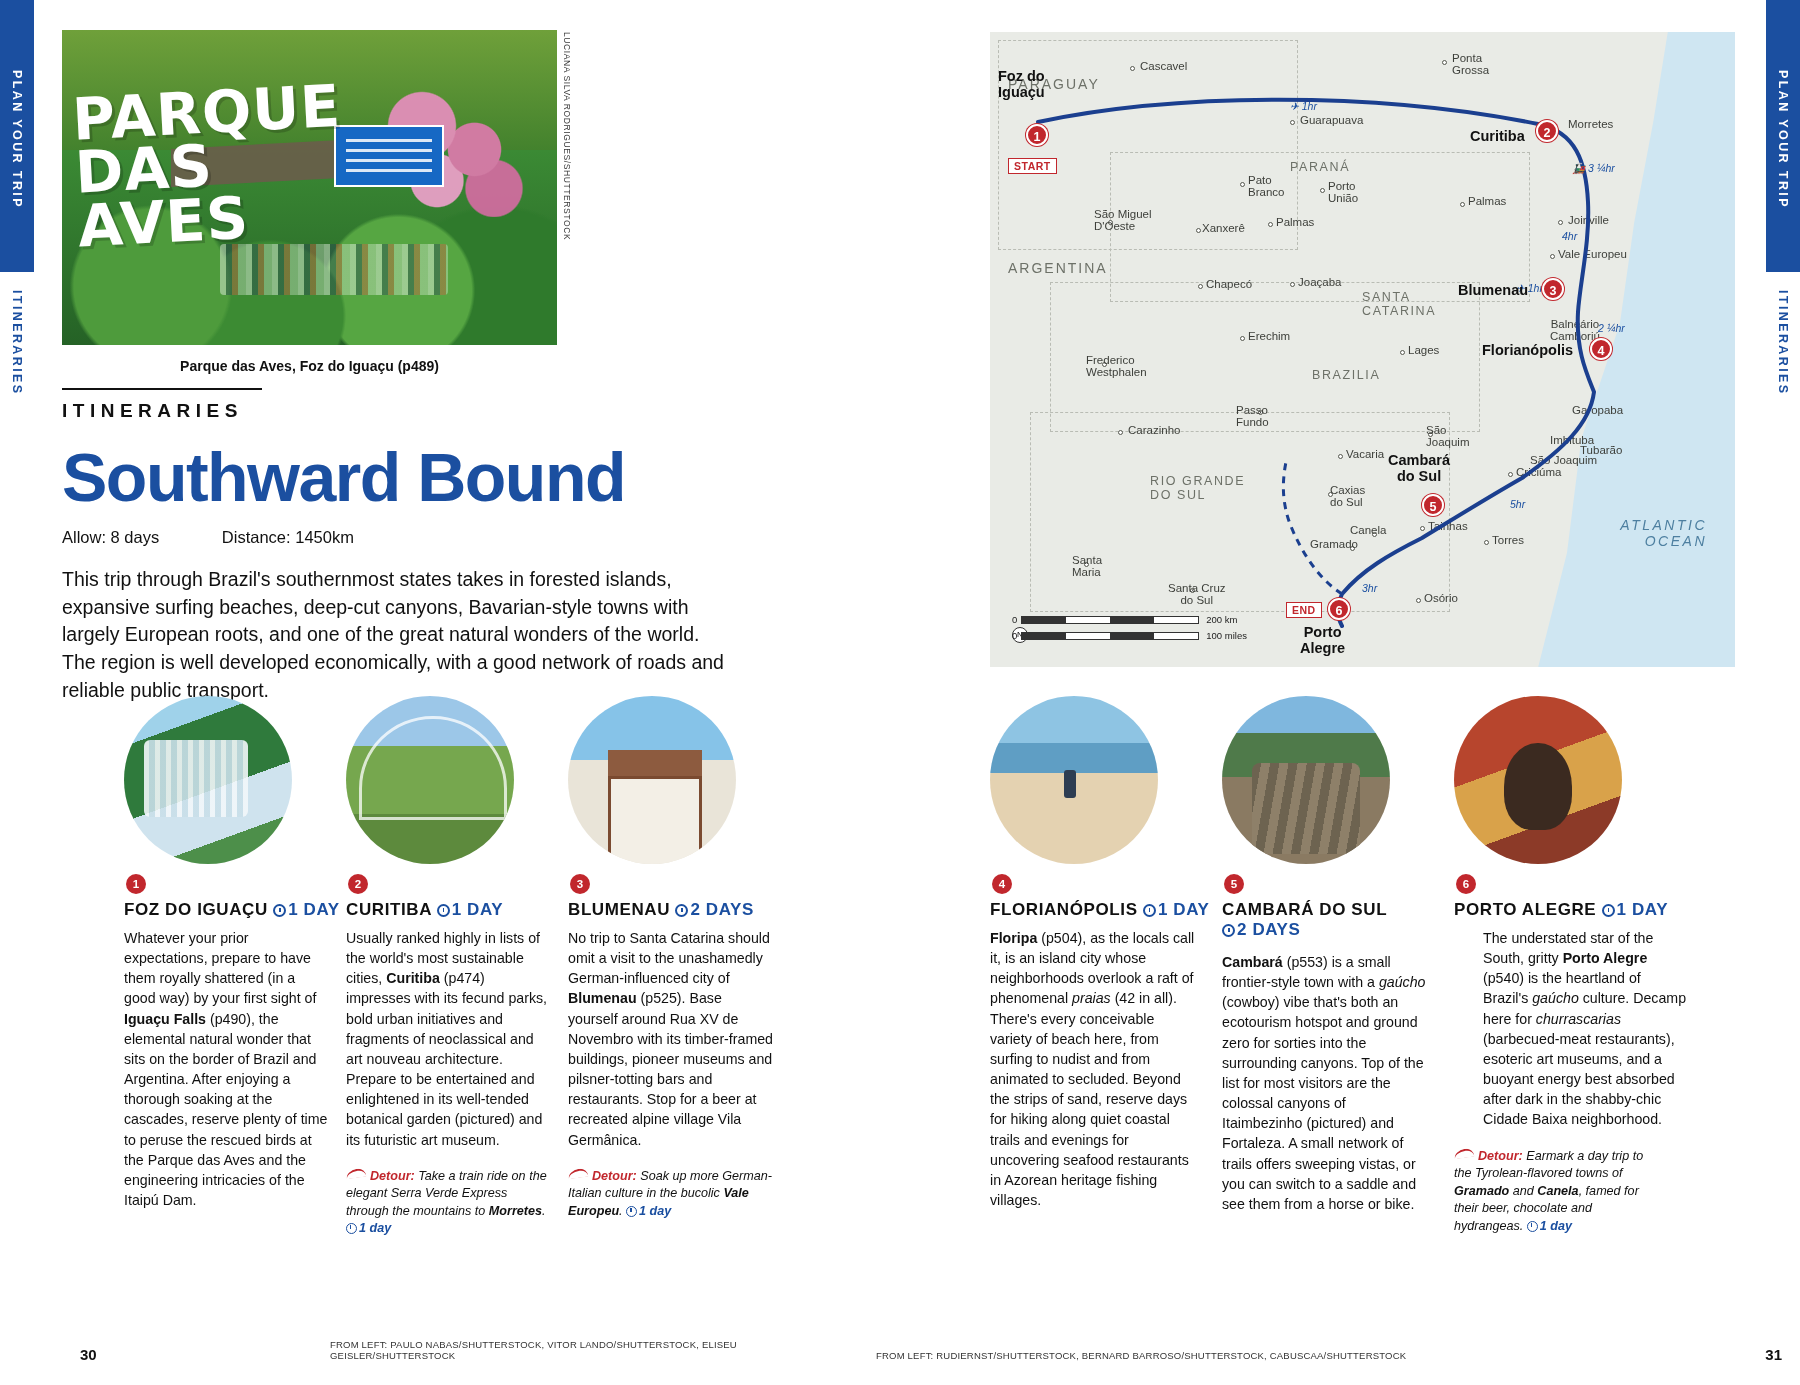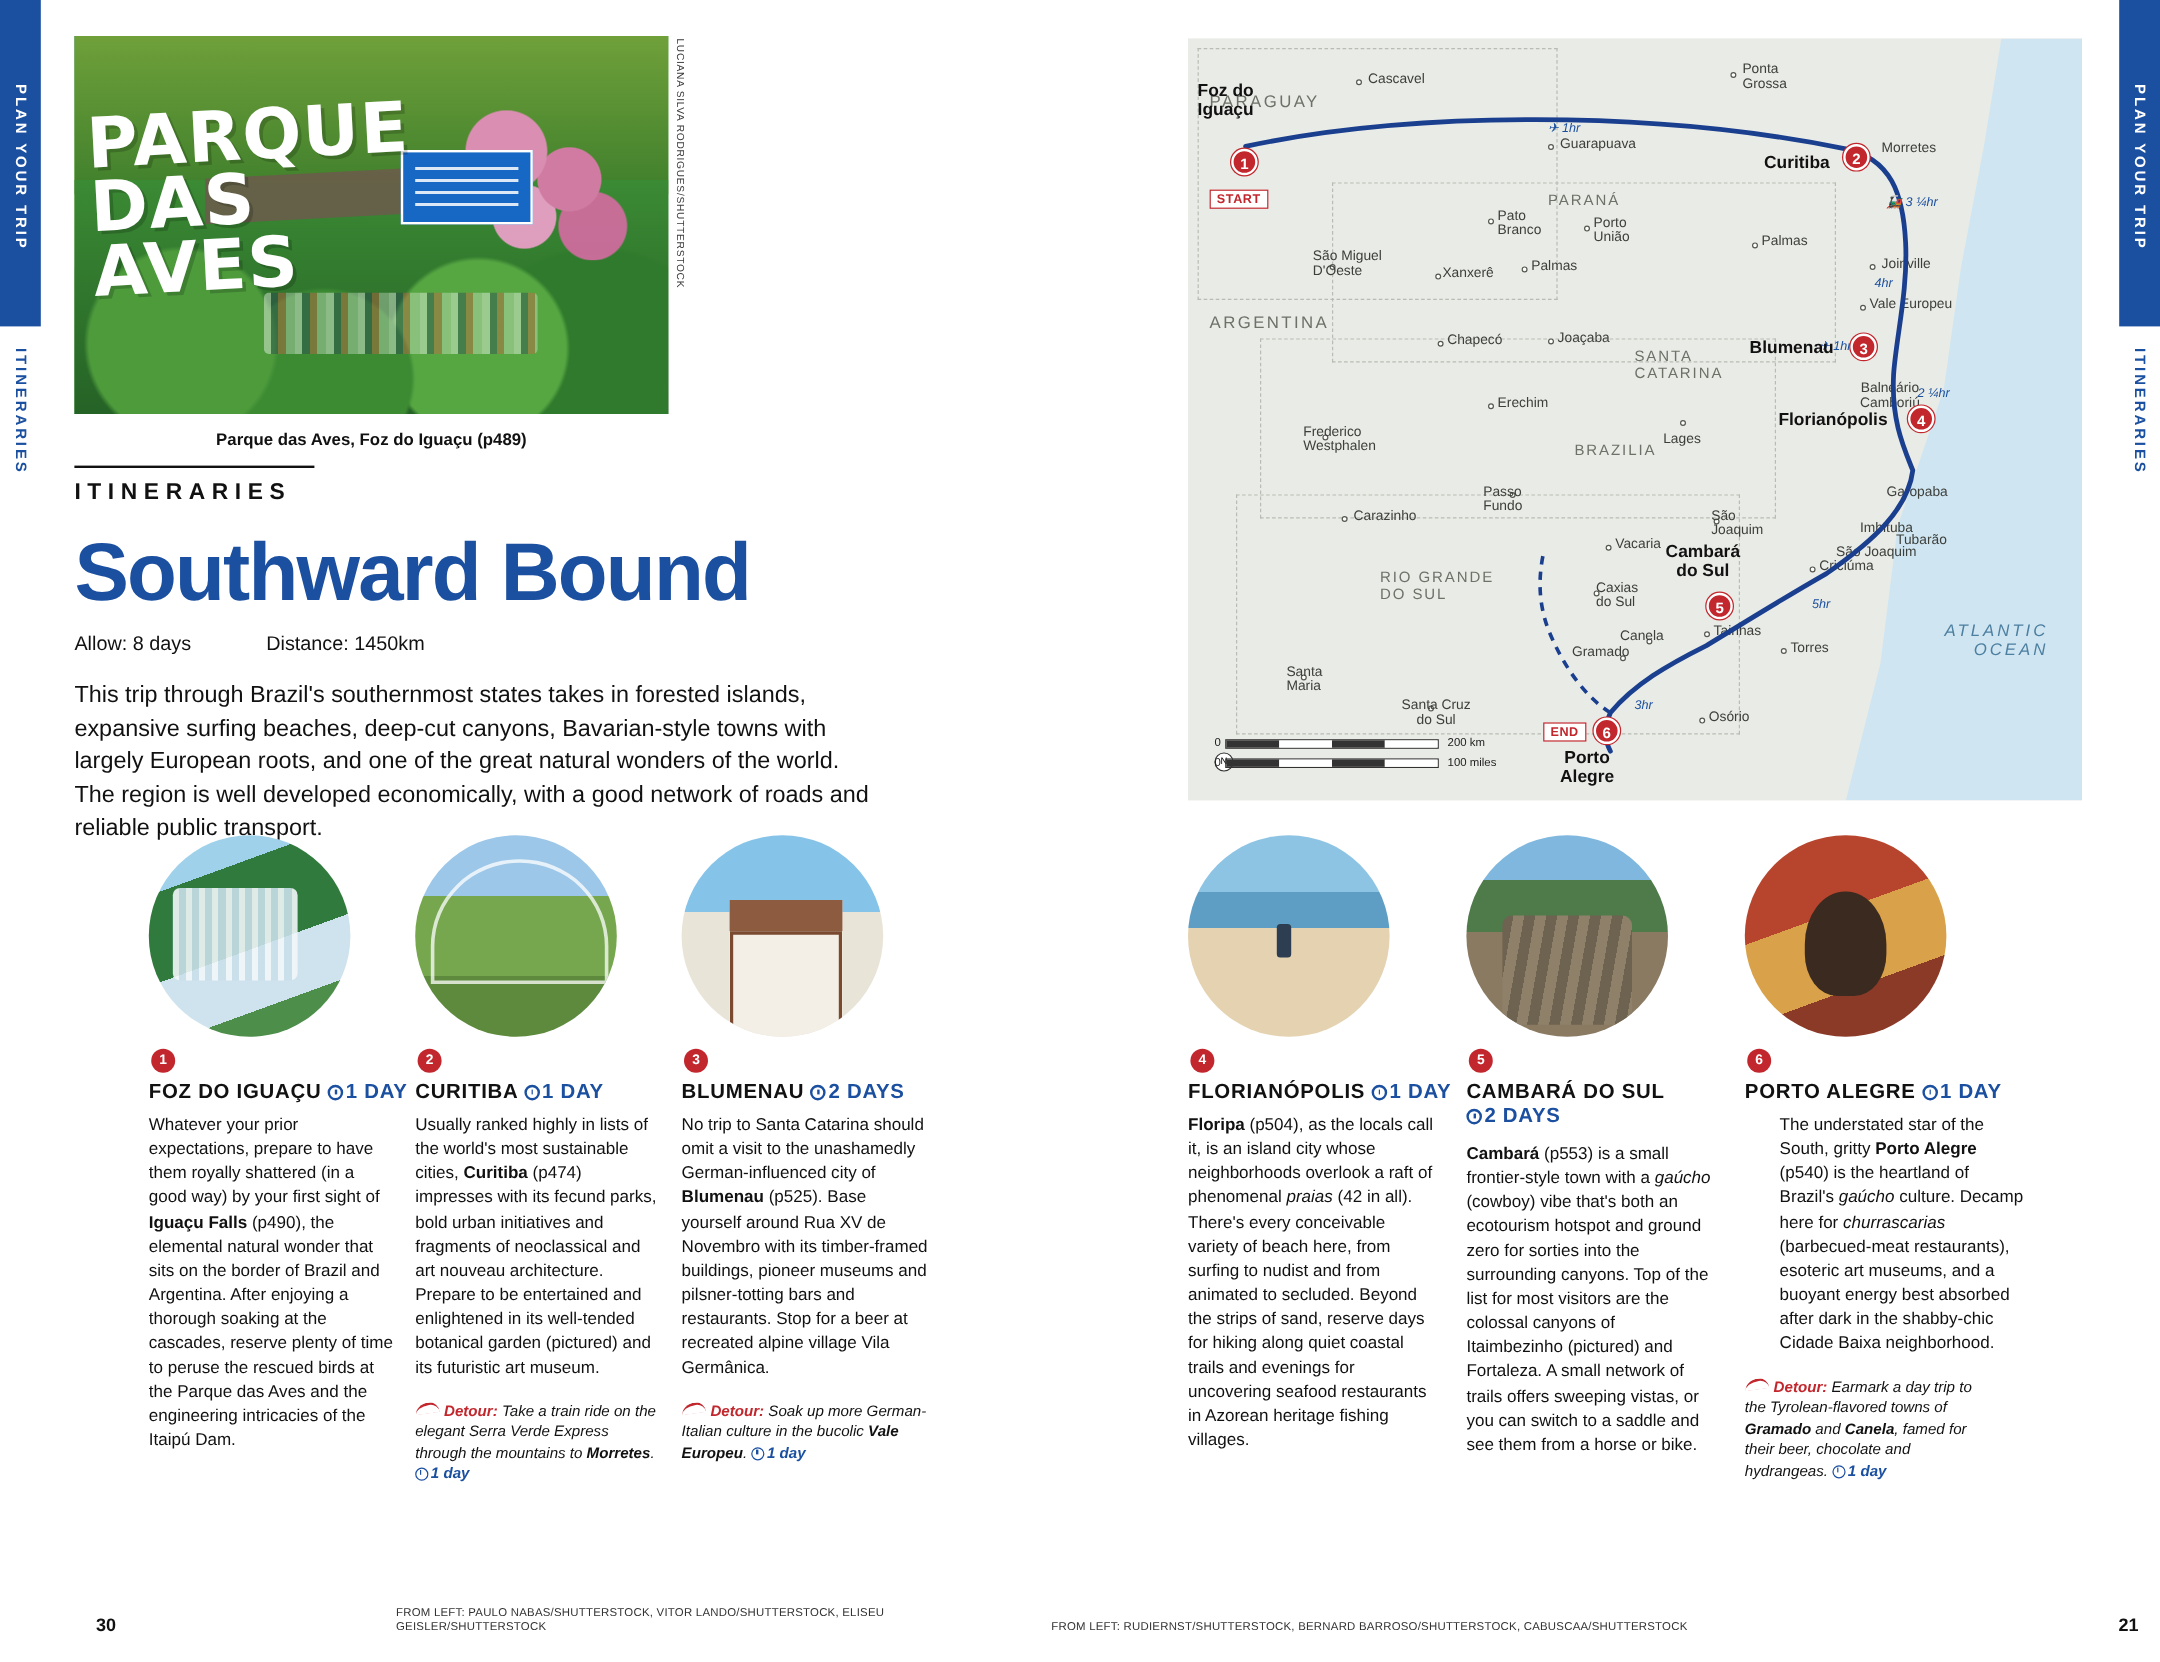--- a/index.html
+++ b/index.html
@@ -408,21 +408,21 @@
       <div class="map-city" style="left:286px; top:184px;">Palmas</div>
     <div class="map-dot" style="left:206px; top:196px;"></div>
       <div class="map-city" style="left:212px; top:190px;">Xanxerê</div>
     <div class="map-dot" style="left:208px; top:252px;"></div>
       <div class="map-city" style="left:216px; top:246px;">Chapecó</div>
     <div class="map-dot" style="left:300px; top:250px;"></div>
       <div class="map-city" style="left:308px; top:244px;">Joaçaba</div>
     <div class="map-dot" style="left:250px; top:304px;"></div>
       <div class="map-city" style="left:258px; top:298px;">Erechim</div>
     <div class="map-dot" style="left:410px; top:318px;"></div>
-      <div class="map-city" style="left:396px; top:312px;margin-top:16px;">Lages</div>
+      <div class="map-city" style="left:418px; top:312px;">Lages</div>
     <div class="map-dot" style="left:112px; top:330px;"></div>
       <div class="map-city" style="left:96px;  top:322px;">Frederico<br>Westphalen</div>
     <div class="map-dot" style="left:268px; top:378px;"></div>
       <div class="map-city" style="left:246px; top:372px;">Passo<br>Fundo</div>
     <div class="map-dot" style="left:438px; top:400px;"></div>
       <div class="map-city" style="left:436px; top:392px;">São<br>Joaquim</div>
     <div class="map-dot" style="left:128px; top:398px;"></div>
       <div class="map-city" style="left:138px; top:392px;">Carazinho</div>
     <div class="map-dot" style="left:348px; top:422px;"></div>
       <div class="map-city" style="left:356px; top:416px;">Vacaria</div>
@@ -545,15 +545,15 @@
       </div>
       <div class="card-body" style="top:232px;margin-left:29px;">The understated star of the South, gritty <b>Porto Alegre</b> (p540) is the heartland of Brazil's <i>gaúcho</i> culture. Decamp here for <i>churrascarias</i> (barbecued-meat restaurants), esoteric art museums, and a buoyant energy best absorbed after dark in the shabby-chic Cidade Baixa neighborhood.</div>
       <div class="card-body detour" style="top: 442px;">
         <span class="swoosh"></span><span><span class="d-lab">Detour:</span> <i>Earmark a day trip to the Tyrolean-flavored towns of </i><b>Gramado</b><i> and </i><b>Canela</b><i>, famed for their beer, chocolate and hydrangeas.</i></span>
         <span class="mini-clock"></span><span class="dur-small">1 day</span>
       </div>
     </div>
   </div>
 
   <div class="credit-line credit-right">FROM LEFT: RUDIERNST/SHUTTERSTOCK, BERNARD BARROSO/SHUTTERSTOCK, CABUSCAA/SHUTTERSTOCK</div>
-  <div class="folio folio-right">21</div>
+  <div class="folio folio-right">31</div>
 
 </div>
 
 </body></html>

